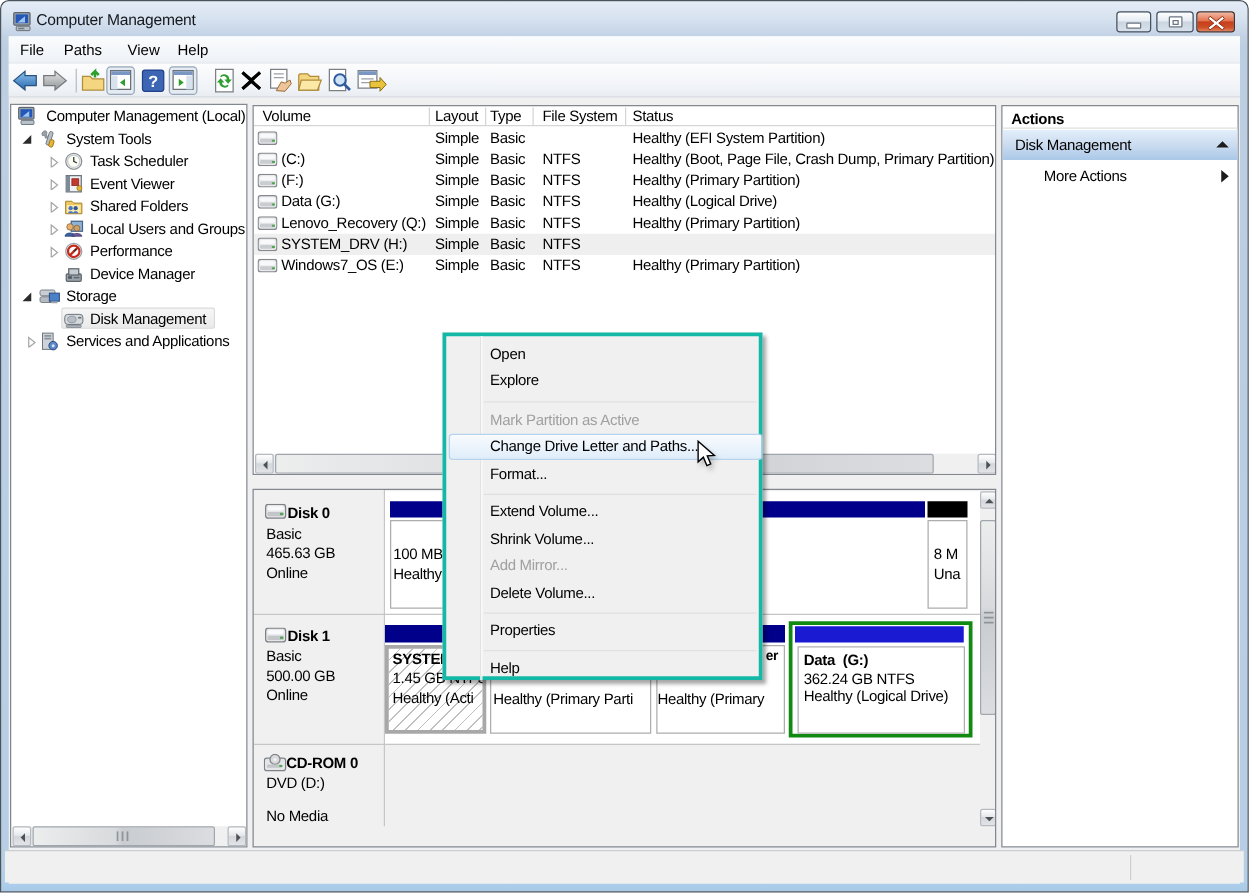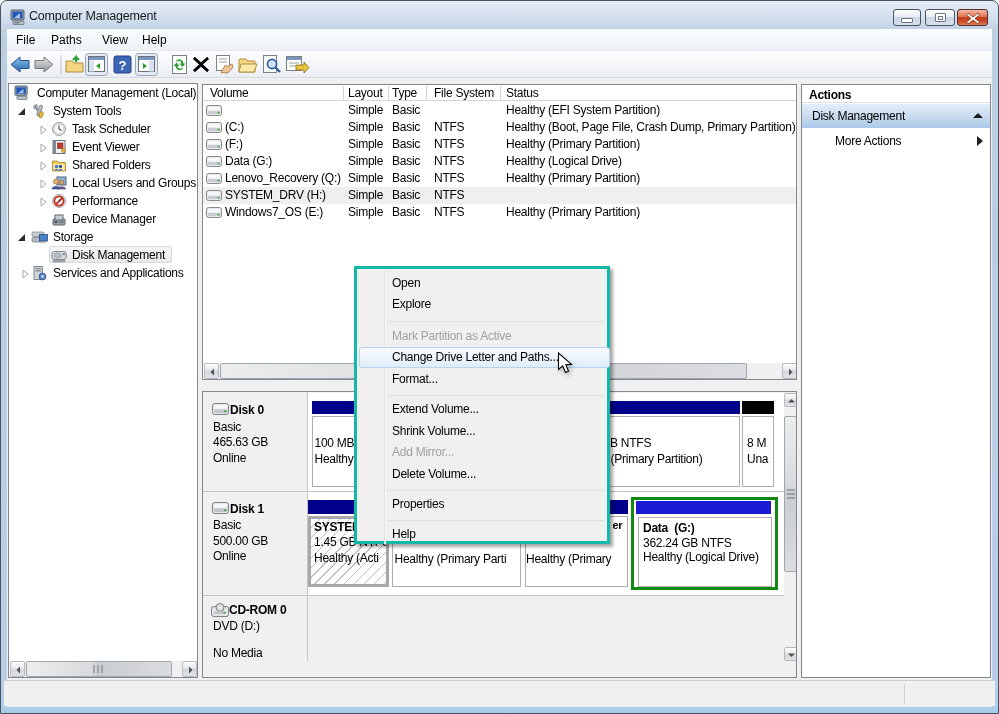--- a/index.html
+++ b/index.html
@@ -365,24 +365,20 @@
  <div class="t" style="left:1.5px;top:19px">100 MB</div>
  <div class="t" style="left:1.5px;top:34.5px">Healthy (EFI System Partition)</div>
 </div>
 <div class="abs" style="left:162px;top:9px;width:196px;height:13px;background:#00008b"></div>
 <div class="abs" style="left:162px;top:24px;width:196px;height:71px;background:#fff;border:1px solid #adadad;overflow:hidden">
  <div class="t b" style="left:4px;top:3.5px">(C:)</div>
  <div class="t" style="left:4px;top:19px">195.31 GB NTFS</div>
  <div class="t" style="left:4px;top:34.5px">Healthy (Boot, Page File, Crash Dump, Primary Partition)</div>
 </div>
 <div class="abs" style="left:362px;top:9px;width:175px;height:13px;background:#00008b"></div>
-<div class="abs" style="left:362px;top:24px;width:175px;height:71px;background:#fff;border:1px solid #adadad;overflow:hidden">
- <div class="t" style="left:44px;top:19px">B NTFS</div>
- <div class="t" style="left:44.5px;top:34.5px">(Primary Partition)</div>
-</div>
 <div class="abs" style="left:539px;top:9px;width:32px;height:13px;background:#000"></div>
 <div class="abs" style="left:539px;top:24px;width:32px;height:71px;background:#fff;border:1px solid #adadad;overflow:hidden">
  <div class="t" style="left:4px;top:19px">8 M</div>
  <div class="t" style="left:4px;top:34.5px">Una</div>
 </div>
 
 <svg class="abs" style="left:9px;top:110px" width="18" height="13">
       <rect x="0.5" y="0.5" width="16" height="11" rx="2.2" fill="#e4e6e8" stroke="#7e8286"></rect>
       <rect x="2" y="2" width="13" height="3.4" rx="1.4" fill="#f8f9fa"></rect>
       <rect x="2" y="6.5" width="13" height="3.4" rx="1" fill="#c2c5c9"></rect>

